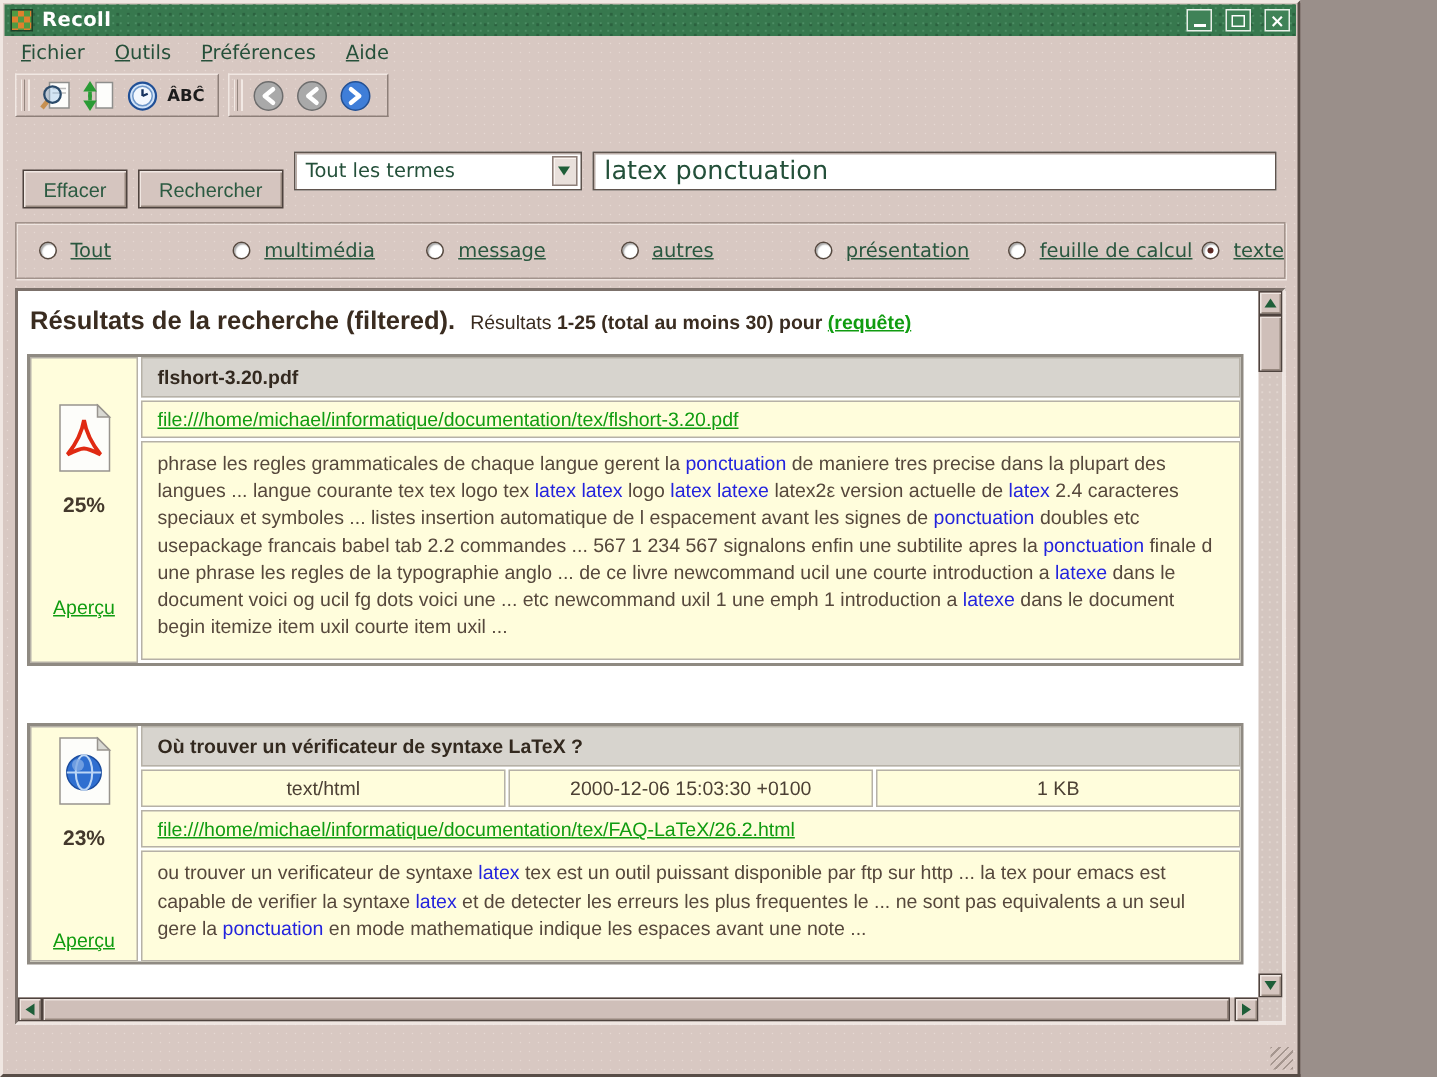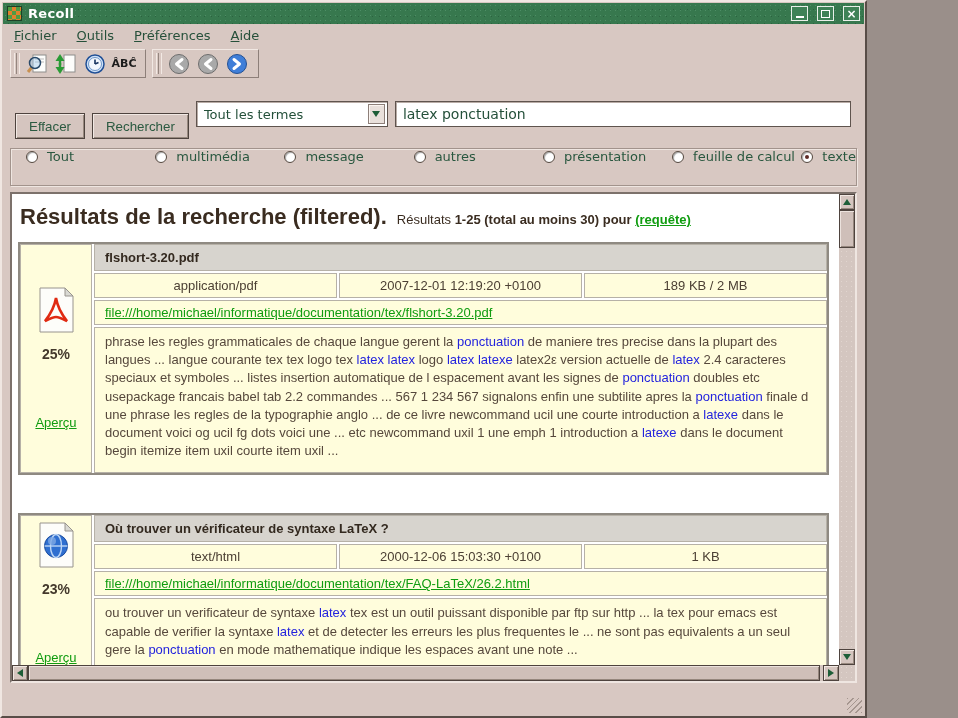--- a/index.html
+++ b/index.html
@@ -48,36 +48,36 @@
   .combo{width:192px;height:26px;background:#fff;border:1px solid #5f544e;
     box-shadow:inset 1px 1px 0 #b9aca6;display:flex;align-items:center;padding:0 2px 0 7px;color:#24503a;}
   .combo-arrow{margin-left:auto;width:17px;height:20px;background:#e9e0db;
     border:1px solid #8d7f79;box-shadow:inset 1px 1px 0 #fbf5f1;
     display:flex;align-items:center;justify-content:center;}
   .tri-down{width:0;height:0;border-left:4px solid transparent;border-right:4px solid transparent;border-top:6px solid #1e5e38;}
   .tri-up{width:0;height:0;border-left:4px solid transparent;border-right:4px solid transparent;border-bottom:6px solid #1e5e38;}
   .tri-left{width:0;height:0;border-top:4px solid transparent;border-bottom:4px solid transparent;border-right:6px solid #1e5e38;}
   .tri-right{width:0;height:0;border-top:4px solid transparent;border-bottom:4px solid transparent;border-left:6px solid #1e5e38;}
   .search-input{flex:1;height:26px;background:#fff;border:1px solid #5f544e;
-    box-shadow:inset 1px 1px 0 #b9aca6;padding:0 7px;color:#24503a;font-family:inherit;font-size:14px;outline:none;}
-  
-  .filterframe{flex:0 0 38px;margin:7px 8px 0 8px;display:flex;align-items:flex-start;padding-left:15px;
-    border:1px solid #a2938c;box-shadow:inset 1px 1px 0 #efe6e1,1px 1px 0 #efe6e1;}
+    box-shadow:inset 1px 1px 0 #b9aca6;padding:0 7px;color:#24503a;font-family:inherit;font-size:17px;outline:none;}
+  
+  .filterframe{flex:0 0 38px;margin:7px 8px 0 8px;display:flex;align-items:center;padding-left:15px;
+    border:1px solid #a2938c;box-shadow:inset 1px 1px 0 #efe6e1,1px 1px 0 #efe6e1;text-decoration:underline;}
   .filter-item{width:132px;display:flex;align-items:center;gap:9px;color:#29573f;}
   .filter-item:last-child{width:auto;}
   .radio{width:12px;height:12px;border-radius:50%;background:#fff;border:1px solid #55483f;
     box-shadow:inset 1px 1px 1px #a8a8a8;position:relative;flex:0 0 auto;}
   .radio[data-checked="true"]::after{content:"";position:absolute;inset:3px;border-radius:50%;background:#5d2a25;}
   
   .resultsframe{flex:1 1 auto;margin:6px 8px 33px 8px;position:relative;background:#fff;
     border:2px solid;border-color:#7c716b #efe6e1 #efe6e1 #7c716b;overflow:hidden;}
   .results-inner{position:absolute;inset:0 16px 16px 0;overflow:hidden;
     font-family:"Liberation Sans",sans-serif;}
   .res-head{display:flex;align-items:baseline;gap:10px;padding:10px 0 8px 8px;}
-  .res-title{font-size:22px;font-weight:bold;color:#3a2c20;}
+  .res-title{font-size:17px;font-weight:bold;color:#3a2c20;}
   .res-sum{font-size:13px;color:#3a2c20;}
   .res-sum b{font-weight:bold;}
   .link{color:#109c10;text-decoration:underline;cursor:pointer;}
   .res-sum .link{font-weight:bold;}
   .result{display:grid;grid-template-columns:72px 1fr;grid-template-rows:auto auto auto 1fr;gap:2px;
     background:#fff;border:2px solid #8f8a82;margin:4px 10px 38px 6px;}
   .r-side{grid-row:1/5;background:#fffddc;border:1px solid #b6b1a7;
     display:flex;flex-direction:column;align-items:center;justify-content:center;gap:13px;}
   .r-title{background:#d7d4ce;border:1px solid #b6b1a7;font-weight:bold;font-size:13px;color:#33291f;padding:5px 10px;}
   .r-meta{display:grid;grid-template-columns:1fr 1fr 1fr;gap:2px;background:#fff;}
@@ -247,25 +247,20 @@
             <svg width="40" height="46" viewBox="0 0 40 46">
               <path d="M4 1 H29 L37 9 V45 H4 Z" fill="#fdfdfa" stroke="#98948e"></path>
               <path d="M29 1 L29 9 L37 9 Z" fill="#d9d9d3" stroke="#98948e"></path>
               <path d="M20 11 C18.5 20 13 29 9 34 C14 31.5 17 30 20 30 C23 30 26 31.5 31 34 C27 29 21.5 20 20 11 Z" fill="none" stroke="#e02a12" stroke-width="2.6"></path>
             </svg>
           </div>
           <div class="r-pct">25%</div>
           <a class="link r-preview">Aperçu</a>
         </div>
         <div class="r-title">flshort-3.20.pdf</div>
-        <div class="r-meta">
-          <div class="r-cell">application/pdf</div>
-          <div class="r-cell">2007-12-01 12:19:20 +0100</div>
-          <div class="r-cell">189 KB / 2 MB</div>
-        </div>
         <div class="r-url">
           <a class="link">file:///home/michael/informatique/documentation/tex/flshort-3.20.pdf</a>
         </div>
         <div class="r-snippet"><span>phrase les regles grammaticales de chaque langue gerent la </span><span class="hl">ponctuation</span><span> de maniere tres precise dans la plupart des langues ... langue courante tex tex logo tex </span><span class="hl">latex latex</span><span> logo </span><span class="hl">latex latexe</span><span> latex2ε version actuelle de </span><span class="hl">latex</span><span> 2.4 caracteres speciaux et symboles ... listes insertion automatique de l espacement avant les signes de </span><span class="hl">ponctuation</span><span> doubles etc usepackage francais babel tab 2.2 commandes ... 567 1 234 567 signalons enfin une subtilite apres la </span><span class="hl">ponctuation</span><span> finale d une phrase les regles de la typographie anglo ... de ce livre newcommand ucil une courte introduction a </span><span class="hl">latexe</span><span> dans le document voici og ucil fg dots voici une ... etc newcommand uxil 1 une emph 1 introduction a </span><span class="hl">latexe</span><span> dans le document begin itemize item uxil courte item uxil ...</span></div>
       </div>
 
       <div class="result">
         <div class="r-side">
           <div class="doc-icon">
             <svg width="40" height="46" viewBox="0 0 40 46">

